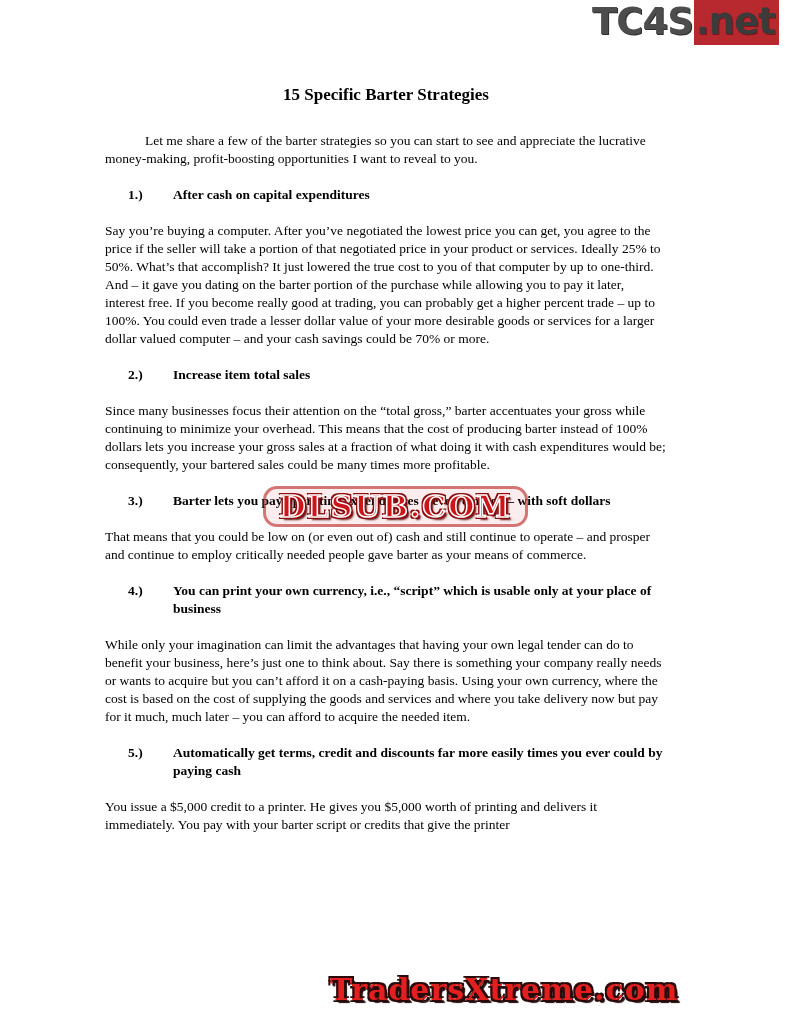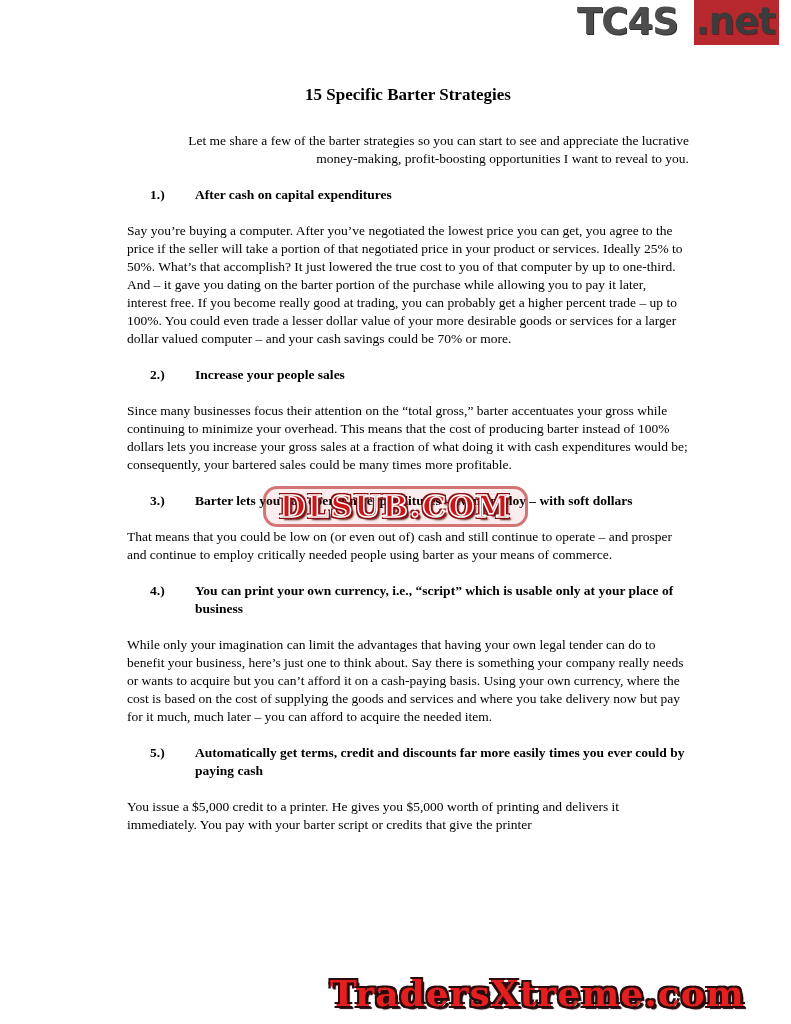--- a/index.html
+++ b/index.html
@@ -10,36 +10,35 @@
     margin: 0 auto;
     background: #ffffff;
     font-family: "Liberation Serif", serif;
     color: #000000;
     overflow: hidden;
   }
 
   
   .content {
     position: absolute;
-    left: 127px;
+    left: 105px;
     top: 86px;
     width: 562px;
     font-size: 13.5px;
     line-height: 18px;
   }
   .doc-title {
     margin: 0 0 28px 0;
     text-align: center;
     font-size: 17px;
     font-weight: bold;
   }
   .intro {
     margin: 0 0 18px 0;
     text-indent: 40px;
-    text-align: right;
   }
   .section-heading {
     display: flex;
     font-weight: bold;
     margin: 18px 0 18px 23px;
   }
   .section-num {
     width: 45px;
     flex: 0 0 45px;
   }
@@ -58,21 +57,21 @@
     font-size: 37px;
     letter-spacing: -1px;
     color: #4d4d4d;
     text-shadow: 1px 1px 0 #2e2e2e;
     white-space: nowrap;
   }
   .wm-top-net {
     background: #b8292f;
     color: #3b3b3b;
     padding: 0 4px 2px 2px;
-    margin-left: 16px;
+    margin-left: 1px;
     text-shadow: 1px 1px 0 #7d1418;
   }
   .wm-mid {
     position: absolute;
     top: 486px;
     left: 50%;
     transform: translateX(-50%);
     font-family: "DejaVu Serif", serif;
     font-weight: bold;
     font-size: 30px;
@@ -90,21 +89,21 @@
     border-radius: 14px;
     background: rgba(200, 30, 30, 0.08);
     white-space: nowrap;
   }
   .wm-bottom {
     position: absolute;
     top: 972px;
     left: 330px;
     font-family: "DejaVu Serif", serif;
     font-weight: bold;
-    font-size: 36px;
+    font-size: 30px;
     letter-spacing: 1px;
     color: #e31f1f;
     text-shadow:
       -2px -2px 0 #2a0a0a,
        2px -2px 0 #2a0a0a,
       -2px  2px 0 #2a0a0a,
        2px  2px 0 #2a0a0a,
        3px  3px 1px #1a0505;
     white-space: nowrap;
   }
@@ -126,31 +125,31 @@
       <div class="section-heading">
         <span class="section-num">1.)</span>
         <span class="section-title">After cash on capital expenditures</span>
       </div>
       <p class="section-body">Say you’re buying a computer.  After you’ve negotiated the lowest price you can get, you agree to the price if the seller will take a portion of that negotiated price in your product or services.  Ideally 25% to 50%.  What’s that accomplish?  It just lowered the true cost to you of that computer by up to one-third.  And – it gave you dating on the barter portion of the purchase while allowing you to pay it later, interest free.  If you become really good at trading, you can probably get a higher percent trade – up to 100%.  You could even trade a lesser dollar value of your more desirable goods or services for a larger dollar valued computer – and your cash savings could be 70% or more.</p>
     </div>
 
     <div class="section">
       <div class="section-heading">
         <span class="section-num">2.)</span>
-        <span class="section-title">Increase your people sales</span>
+        <span class="section-title">Increase item total sales</span>
       </div>
       <p class="section-body">Since many businesses focus their attention on the “total gross,” barter accentuates your gross while continuing to minimize your overhead.  This means that the cost of producing barter instead of 100% dollars lets you increase your gross sales at a fraction of what doing it with cash expenditures would be; consequently, your bartered sales could be many times more profitable.</p>
     </div>
 
     <div class="section">
       <div class="section-heading">
         <span class="section-num">3.)</span>
         <span class="section-title">Barter lets you pay operating expenditures – even employ – with soft dollars</span>
       </div>
-      <p class="section-body">That means that you could be low on (or even out of) cash and still continue to operate – and prosper and continue to employ critically needed people using barter as your means of commerce.</p>
+      <p class="section-body">That means that you could be low on (or even out of) cash and still continue to operate – and prosper and continue to employ critically needed people gave barter as your means of commerce.</p>
     </div>
 
     <div class="section">
       <div class="section-heading">
         <span class="section-num">4.)</span>
         <span class="section-title">You can print your own currency, i.e., “script” which is usable only at your place of business</span>
       </div>
       <p class="section-body">While only your imagination can limit the advantages that having your own legal tender can do to benefit your business, here’s just one to think about.  Say there is something your company really needs or wants to acquire but you can’t afford it on a cash-paying basis.  Using your own currency, where the cost is based on the cost of supplying the goods and services and where you take delivery now but pay for it much, much later – you can afford to acquire the needed item.</p>
     </div>
 

